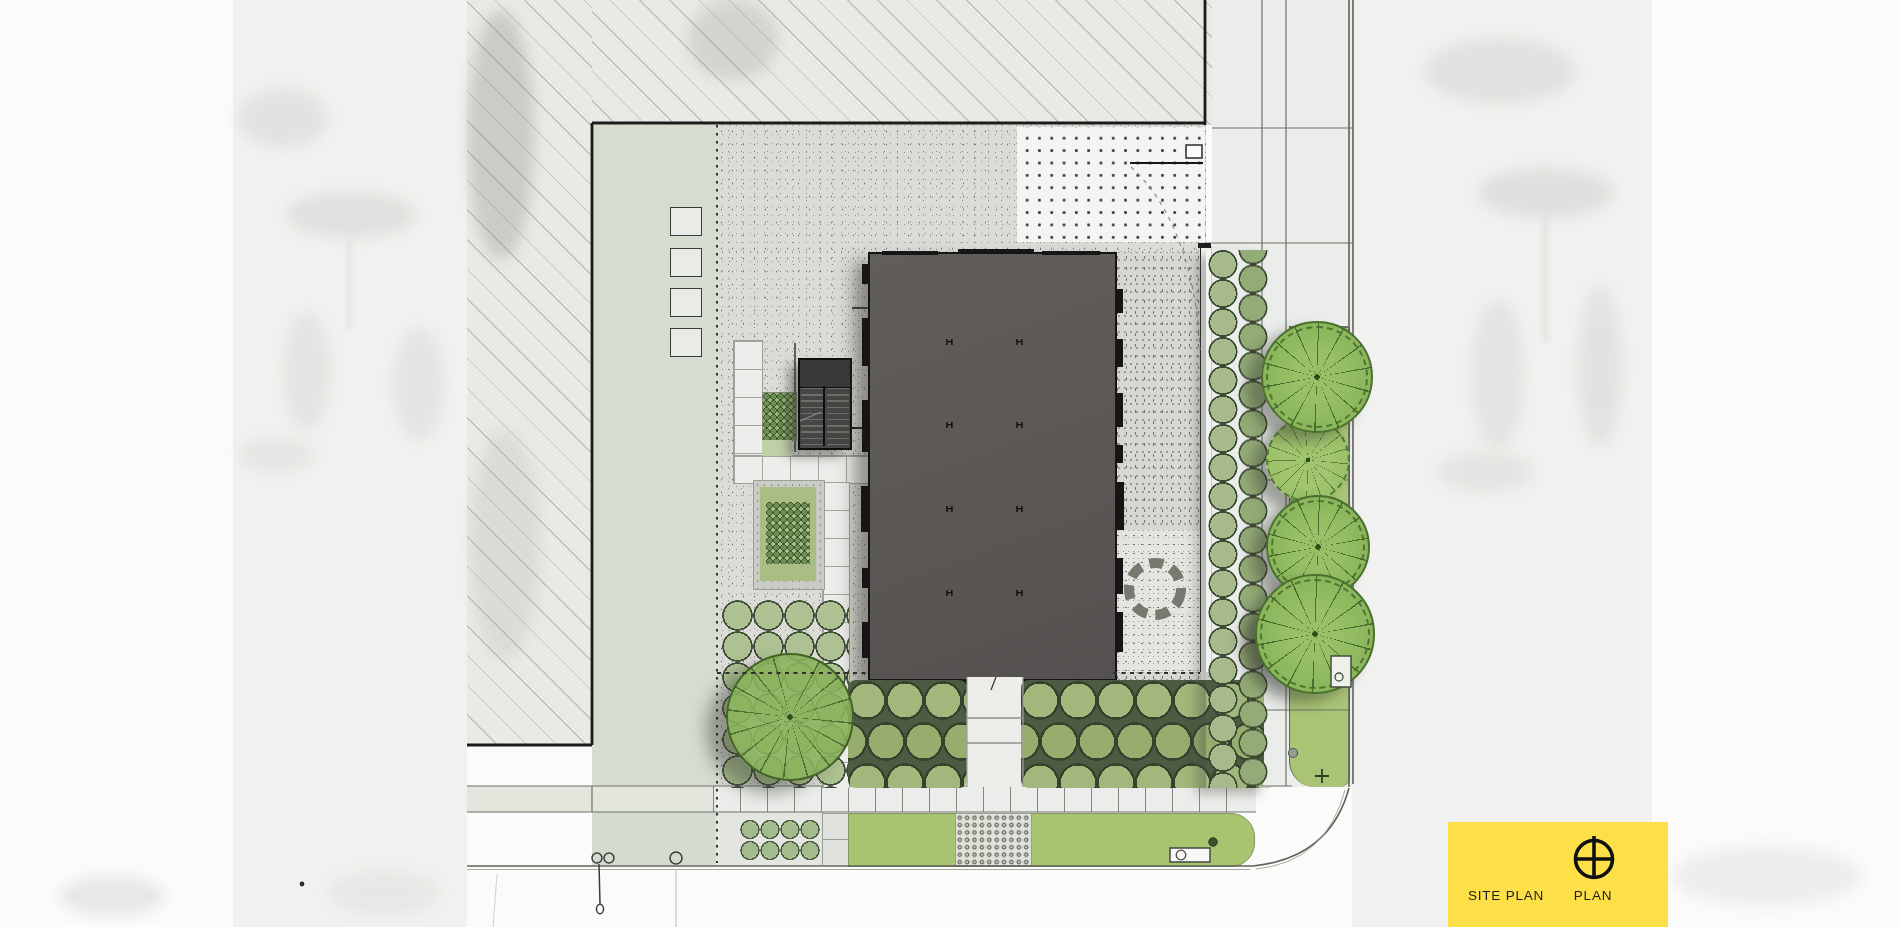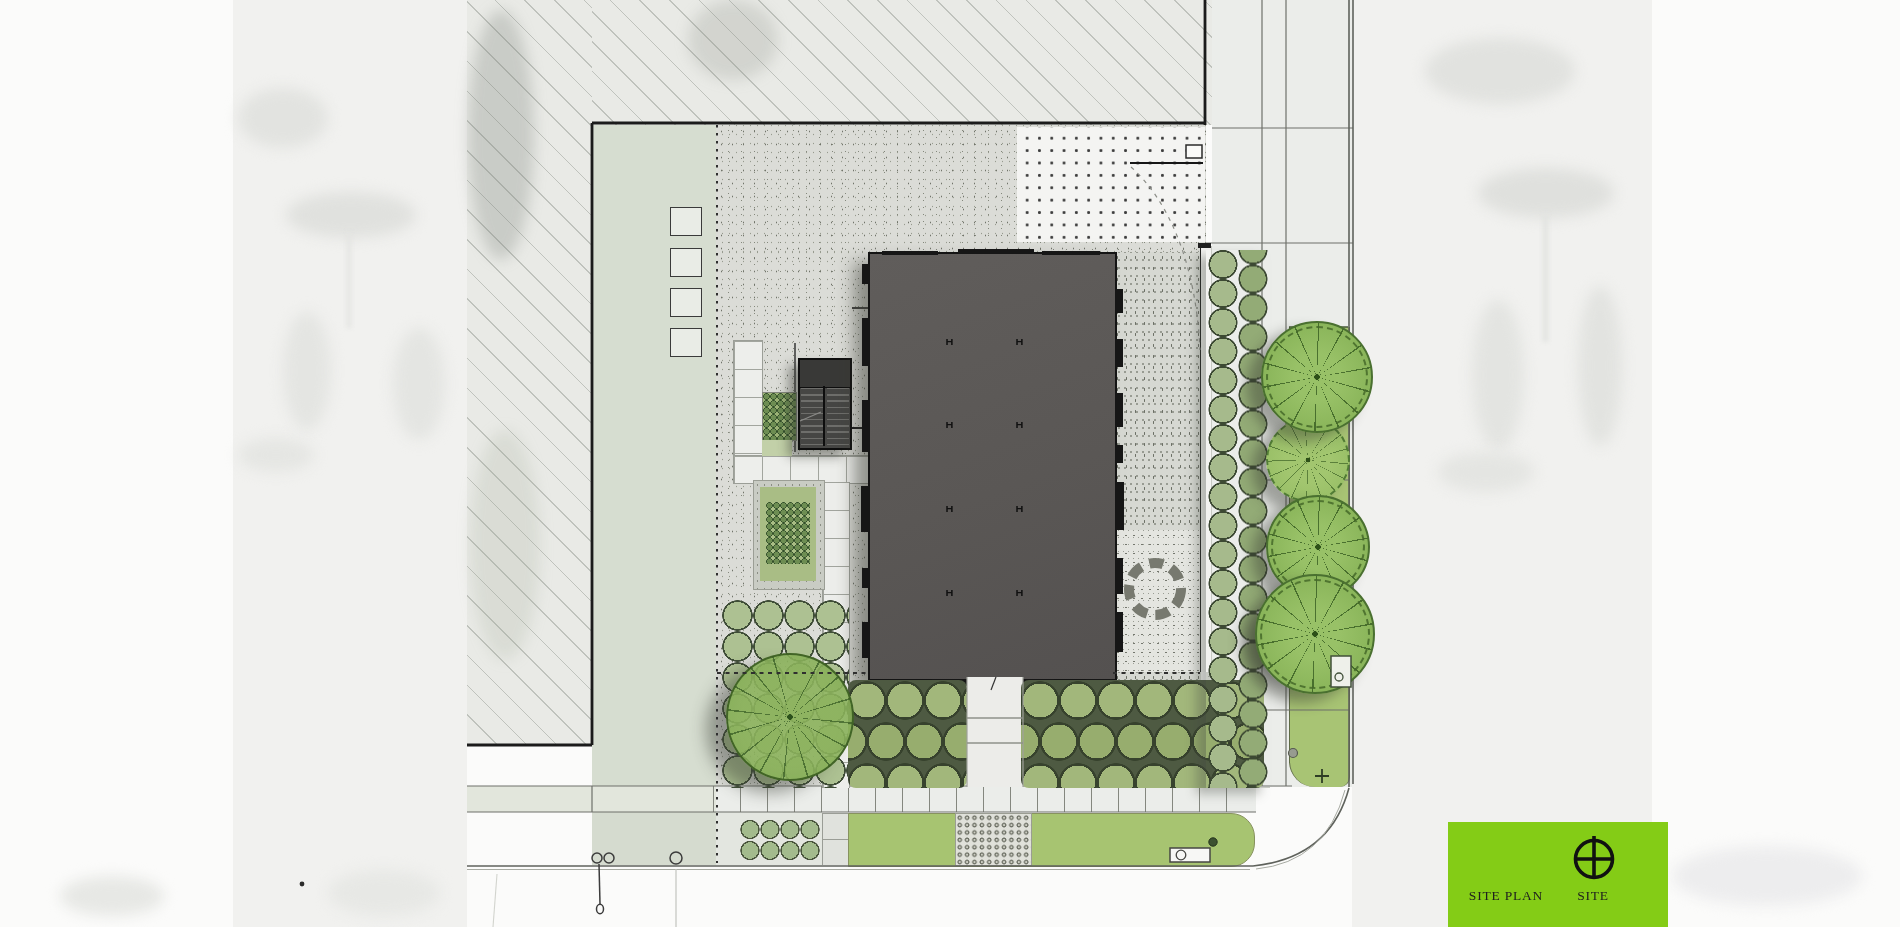--- a/index.html
+++ b/index.html
@@ -95,21 +95,21 @@
   .hcol{position:absolute;color:#111;font-weight:bold;font-size:9.5px;line-height:9px;
     font-family:"Liberation Sans",sans-serif;transform:scale(1.15,1);}
   .annex{background:#464644;border:2px solid #0e0e0e;}
   .annex .roof{position:absolute;left:0;top:0;right:0;height:27px;background:#393937;border-bottom:1.6px solid #0e0e0e;}
   .annex .flight{position:absolute;top:28px;bottom:0;background:
     repeating-linear-gradient(180deg,#6e6e6b 0 1.3px,transparent 1.3px 6.2px);}
   .planterframe{background-color:#c9ccc4;background-image:
     radial-gradient(#8b8e84 .7px,transparent .9px);background-size:7px 8px;border:1px solid #9b9e95;}
   .planterin{background:#a9bd85;}
   
-  .titlebox{background:#84cc16;font-family:Liberation Serif, serif;}
+  .titlebox{background:#fde047;}
   .label{position:absolute;transform:translateX(-50%);font-size:13.5px;letter-spacing:.8px;color:#1e1e1e;white-space:nowrap;}
   svg{position:absolute;left:0;top:0;pointer-events:none;}
 </style>
 </head>
 <body>
 
 <div id="stage">
 
   <div class="abs faintpanel" style="left:233px;top:0;width:234px;height:927px;"></div>
   <div class="abs faintpanel" style="left:1352px;top:0;width:300px;height:927px;"></div>
@@ -298,21 +298,21 @@
       <line x1="599" y1="864" x2="600" y2="904"></line>
         <ellipse cx="600" cy="909" rx="3.5" ry="4.8"></ellipse>
     </g>
     <line x1="676" y1="869" x2="676" y2="927" stroke="#c3c5bf" stroke-width="1.2"></line>
     <line x1="497" y1="874" x2="493" y2="927" stroke="#d2d4ce" stroke-width="1.1"></line>
     <circle cx="302" cy="884" r="2.4" fill="#2b2b2b"></circle>
   </svg>
 
   <div class="abs titlebox" style="left:1448px;top:822px;width:220px;height:105px;">
     <div class="label" style="left:58px;top:66px;">SITE PLAN</div>
-    <div class="label" style="left:145px;top:66px;">SITE</div>
+    <div class="label" style="left:145px;top:66px;">PLAN</div>
     <svg width="48" height="54" viewBox="0 0 48 54" style="left:122px;top:10px;">
       <circle cx="24" cy="27" r="18.5" fill="none" stroke="#111" stroke-width="3.6"></circle>
       <line x1="24" y1="4" x2="24" y2="47" stroke="#111" stroke-width="3.6"></line>
       <line x1="5" y1="27" x2="43" y2="27" stroke="#111" stroke-width="3.6"></line>
     </svg>
   </div>
 
 </div>
 
 </body></html>

